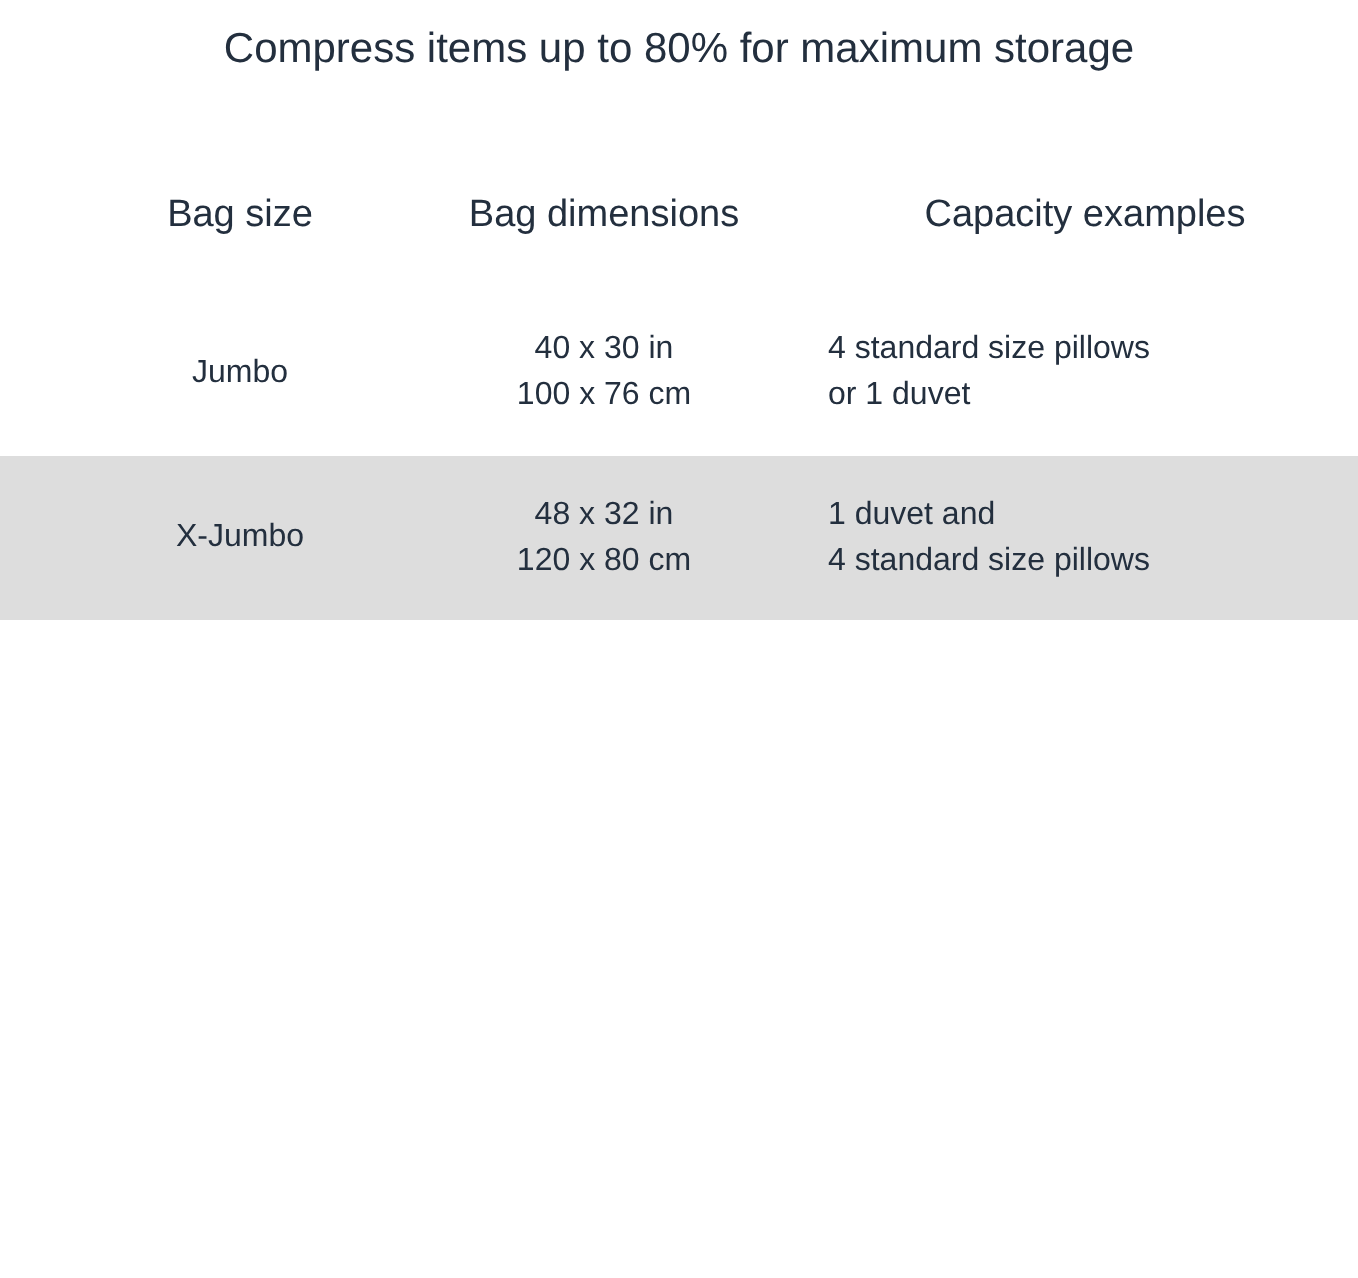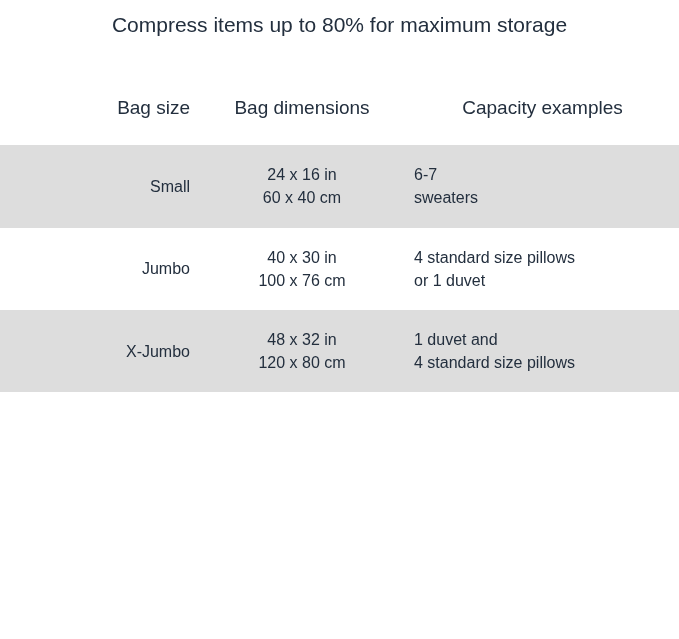--- a/index.html
+++ b/index.html
@@ -47,21 +47,21 @@
     font-size: 19px;
     font-weight: normal;
     color: #232f3e;
     padding: 14px 0 26px 0;
     text-align: center;
     vertical-align: middle;
   }
   table.specs th.col-size,
   table.specs td.col-size {
     width: 190px;
-    text-align: right;
+    text-align: center;
     padding-left: 50px;
   }
   table.specs th.col-dims,
   table.specs td.col-dims {
     width: 224px;
     text-align: center;
   }
   table.specs th.col-cap,
   table.specs td.col-cap {
     width: 265px;
@@ -88,31 +88,20 @@
 
   <table class="specs">
     <thead>
       <tr>
         <th class="col-size">Bag size</th>
         <th class="col-dims">Bag dimensions</th>
         <th class="col-cap">Capacity examples</th>
       </tr>
     </thead>
     <tbody>
-      <tr class="shaded">
-        <td class="col-size">Small</td>
-        <td class="col-dims">
-          <span class="cell-line">24 x 16 in</span>
-          <span class="cell-line">60 x 40 cm</span>
-        </td>
-        <td class="col-cap">
-          <span class="cell-line">6-7</span>
-          <span class="cell-line">sweaters</span>
-        </td>
-      </tr>
       <tr>
         <td class="col-size">Jumbo</td>
         <td class="col-dims">
           <span class="cell-line">40 x 30 in</span>
           <span class="cell-line">100 x 76 cm</span>
         </td>
         <td class="col-cap">
           <span class="cell-line">4 standard size pillows</span>
           <span class="cell-line">or 1 duvet</span>
         </td>

